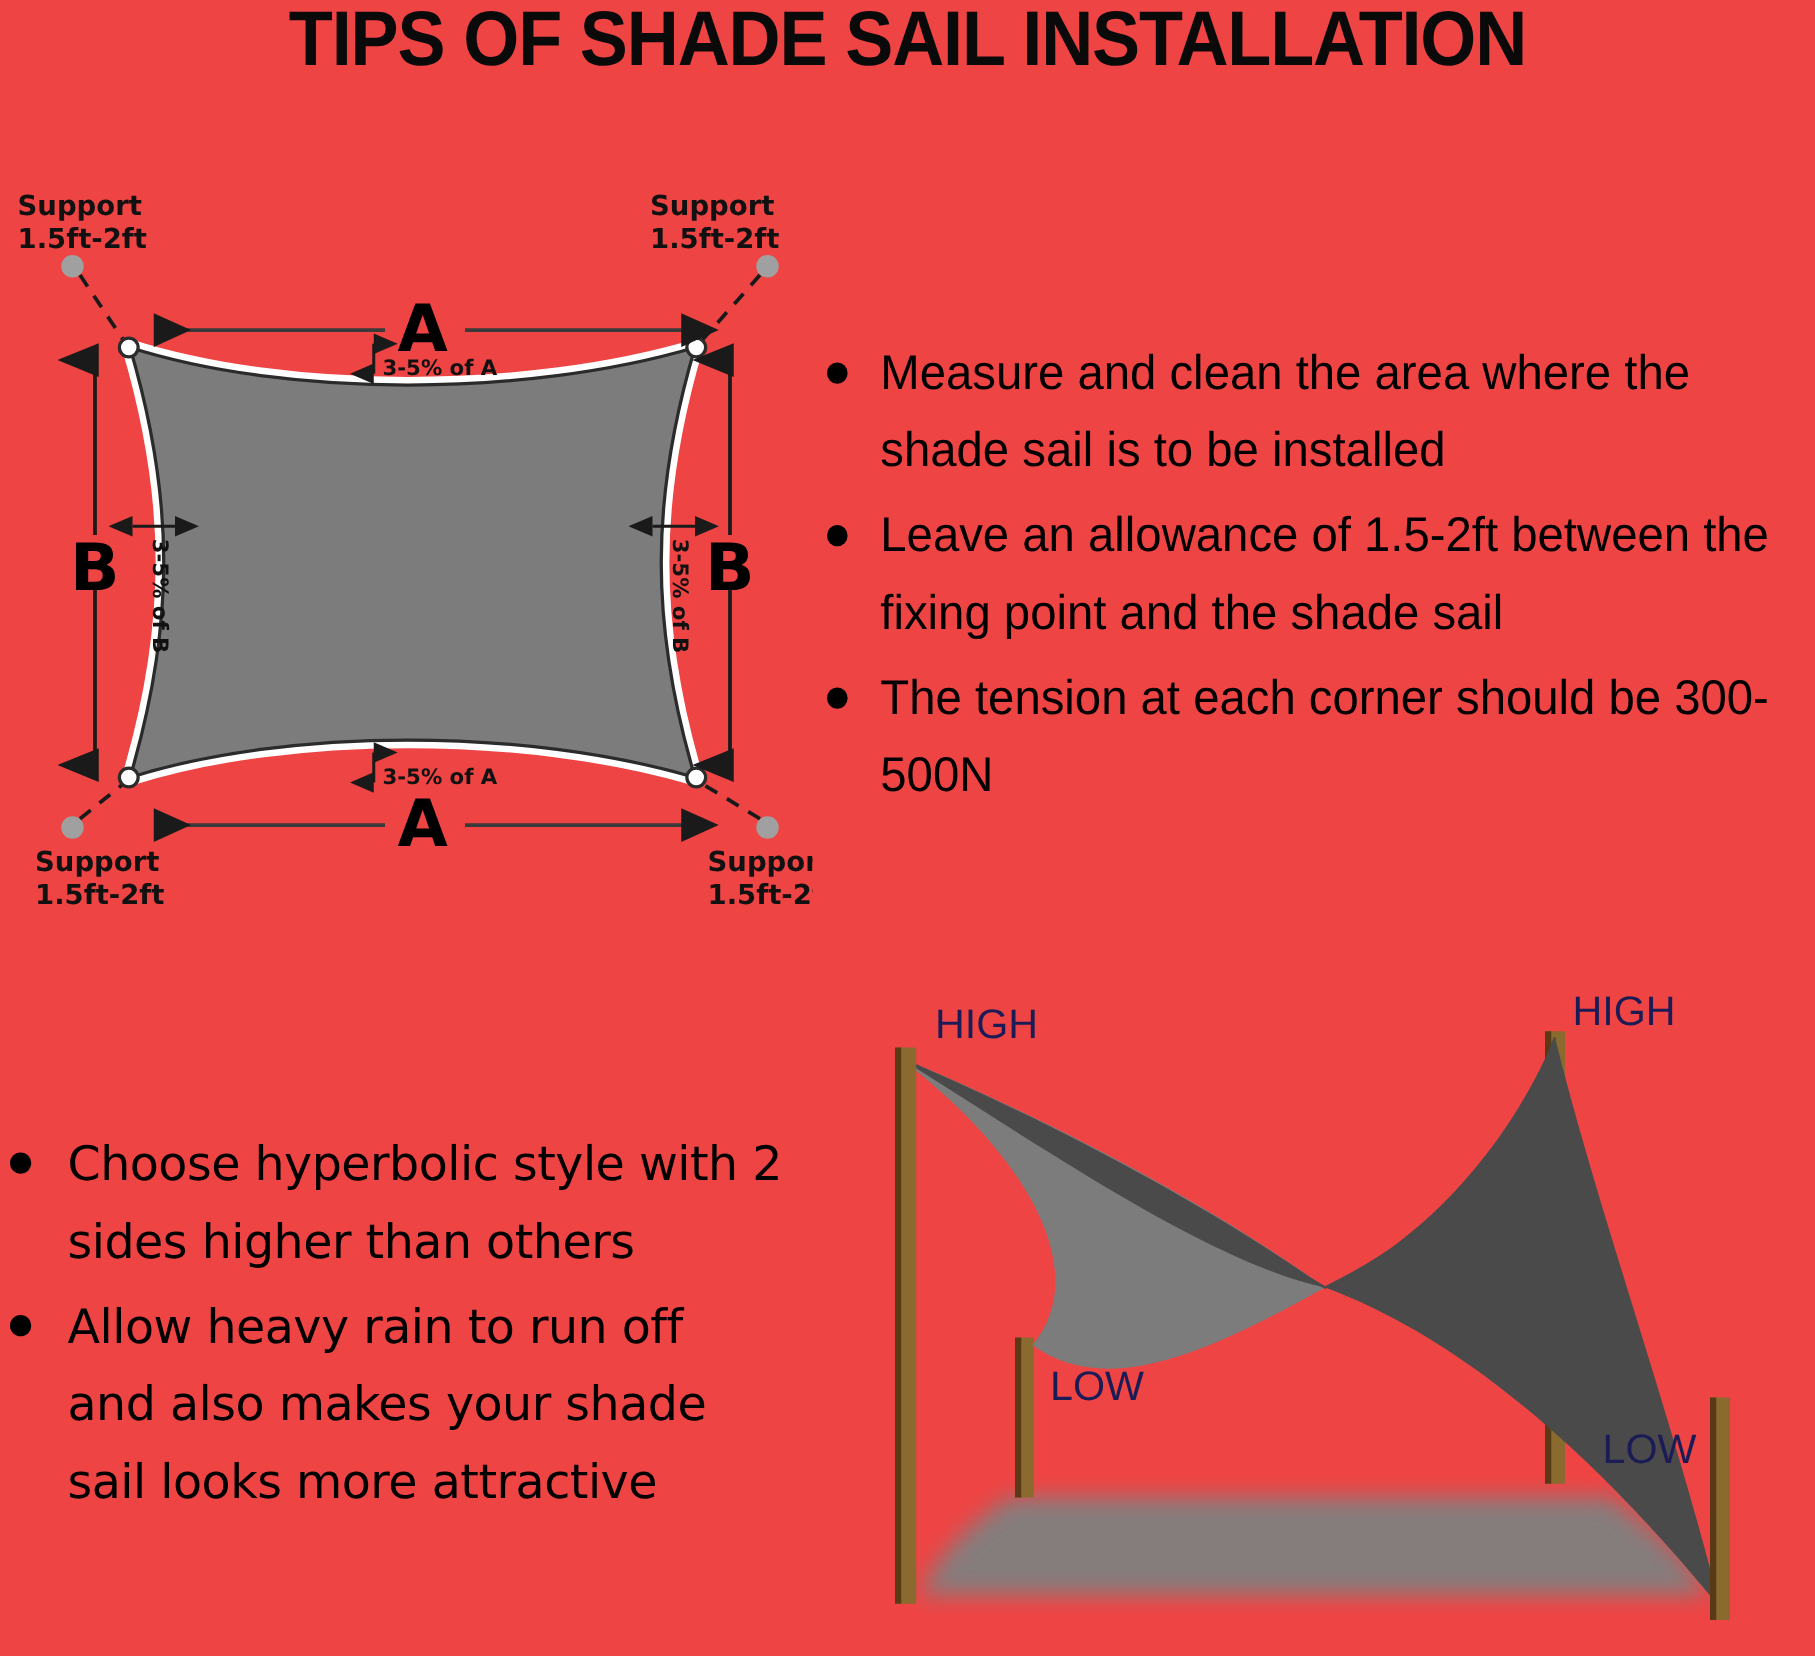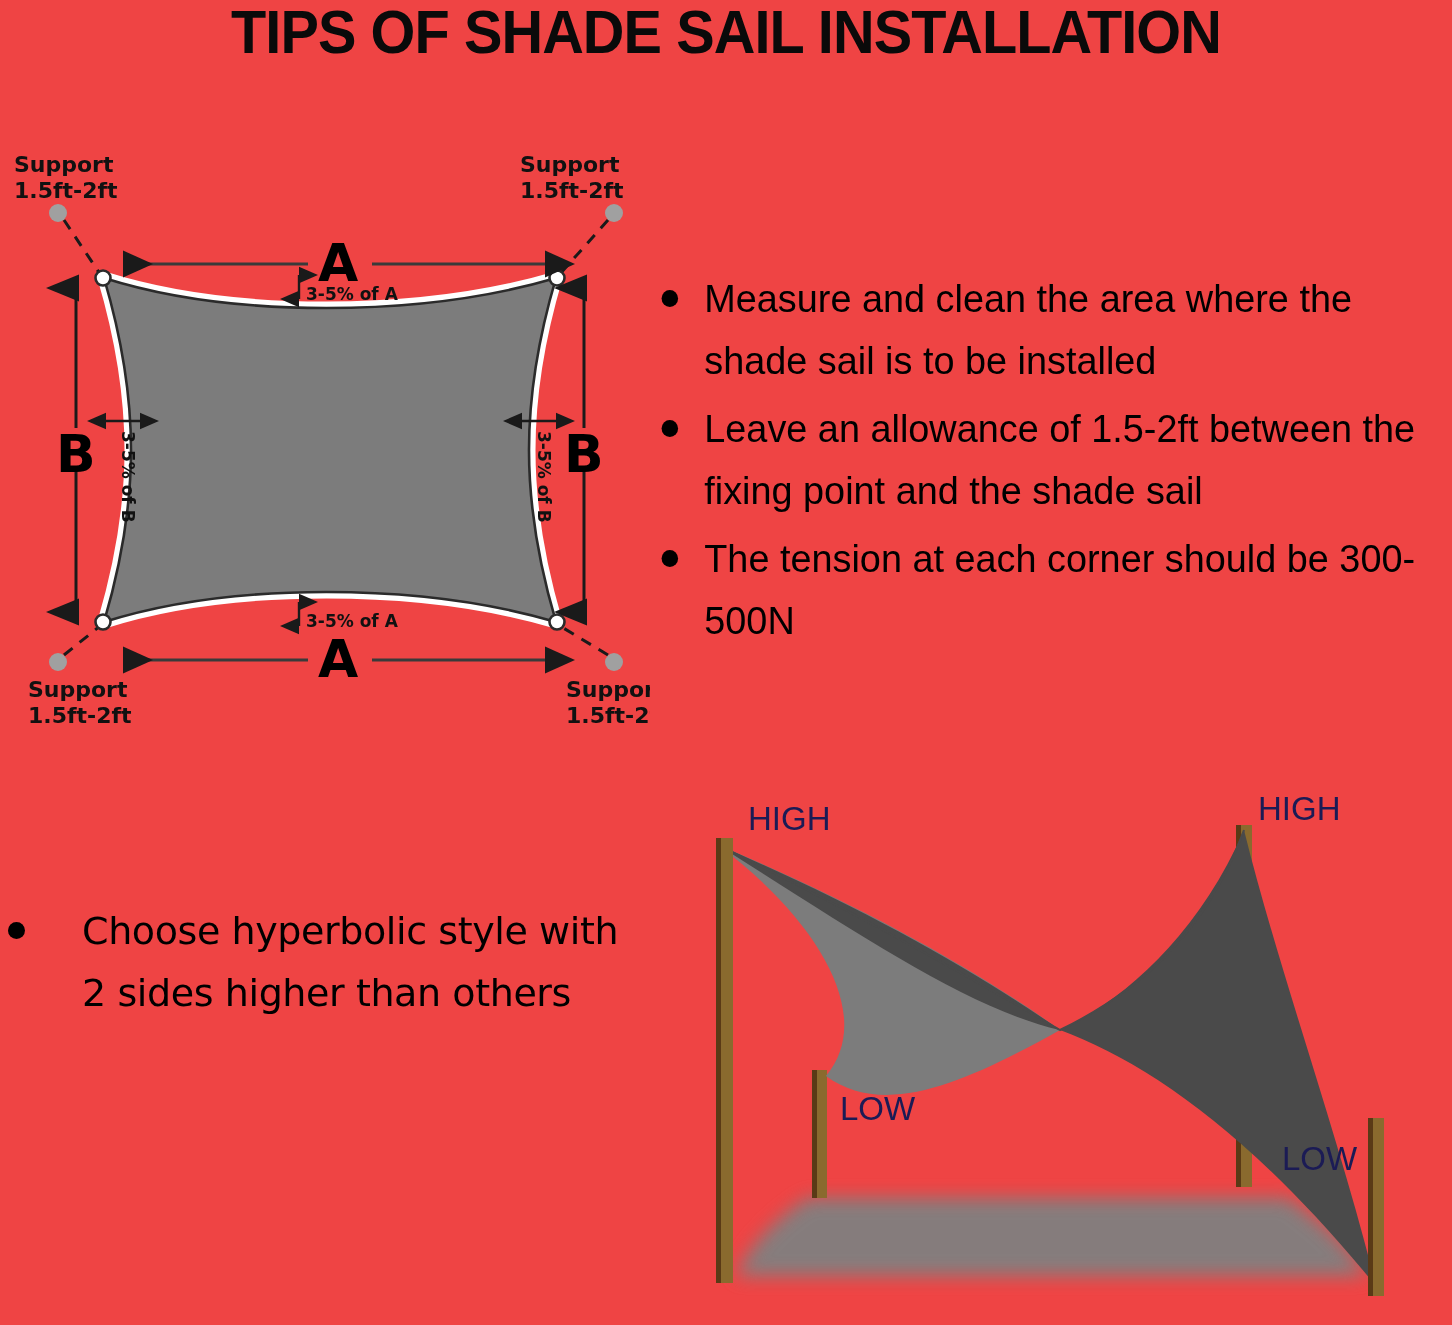--- a/index.html
+++ b/index.html
@@ -83,21 +83,21 @@
   
   #tips-bottom {
     left: 0px;
     top: 900px;
     width: 628px;
     font-size: 38px;
     line-height: 62px;
     font-family: "DejaVu Sans", sans-serif;
     letter-spacing: -0.4px;
   }
-  #tips-bottom li { padding-left: 82px; }
+  #tips-bottom li { padding-left: 54px; }
   #tips-bottom li::before { left: 8px; top: 22px; }
 
   
   .dimlabel {
     font-family: "DejaVu Sans", sans-serif;
     font-weight: bold;
     font-size: 17px;
     fill: #111111;
   }
   .supportlabel {
@@ -228,20 +228,21 @@
   </svg>
 
   <ul id="tips-top" class="bullets">
     <li>Measure and clean the area where the shade sail is to be installed</li>
     <li>Leave an allowance of 1.5-2ft between the fixing point and the shade sail</li>
     <li>The tension at each corner should be 300-500N</li>
   </ul>
 
   <ul id="tips-bottom" class="bullets">
     <li>Choose hyperbolic style with 2 sides higher than others</li>
+    <li>Allow heavy rain to run off and also makes your shade sail looks more attractive</li>
   </ul>
 
   <svg id="hyper-diagram" class="svgpane" width="812" height="545" viewBox="0 0 812 545">
 
     <defs>
       <filter id="blurShadow" x="-25%" y="-60%" width="150%" height="250%">
         <feGaussianBlur stdDeviation="9"></feGaussianBlur>
       </filter>
     </defs>
 

